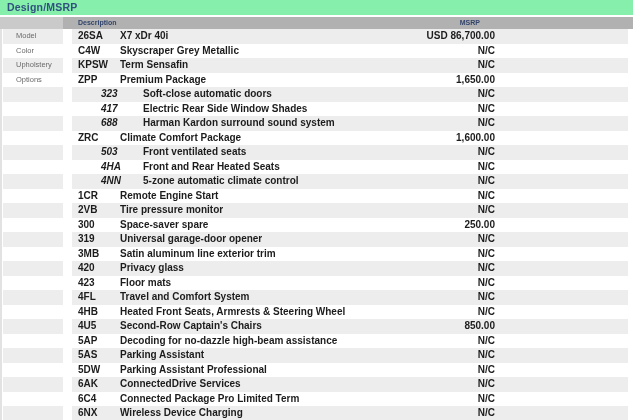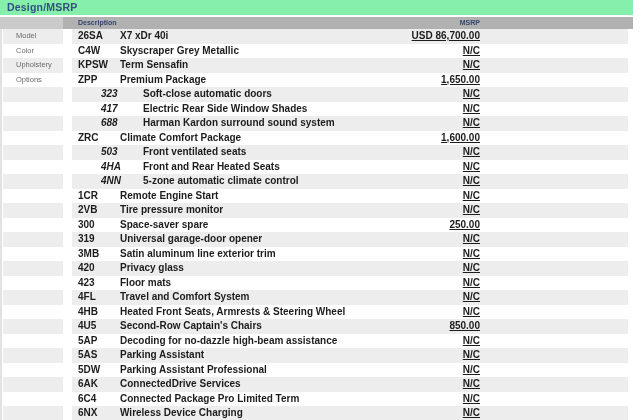--- a/index.html
+++ b/index.html
@@ -60,22 +60,22 @@
     position: absolute; left: 6px; top: 0;
     font-weight: bold; color: #1c1c1c; line-height: 14.5px;
   }
   .row .name {
     position: absolute; left: 28px; top: 0;
     font-weight: bold; color: #1c1c1c; line-height: 14.5px; margin-left: 20px;
   }
   .row.indent .code { left: 29px; font-style: italic; }
   .row.indent .name { left: 51px; }
   .row .value {
-    position: absolute; right: 148px; top: 0;
-    font-weight: bold; color: #1c1c1c; line-height: 14.5px; text-decoration: underline;
+    position: absolute; right: 133px; top: 0;
+    font-weight: bold; color: #1c1c1c; line-height: 14.5px;
   }
   .edge-strip {
     position: absolute; left: 0; top: 29px; width: 2px; height: 391px;
     background: #e2e2e2;
   }
 </style>
 </head>
 <body>
 
 <div class="titlebar">

